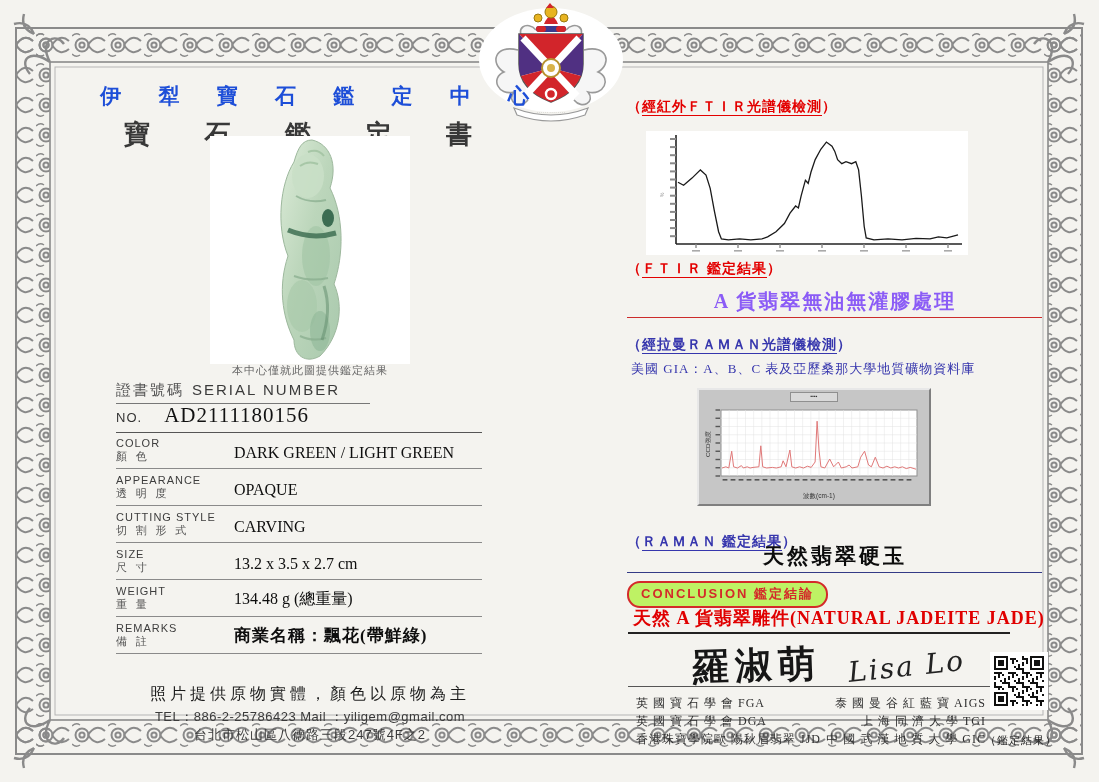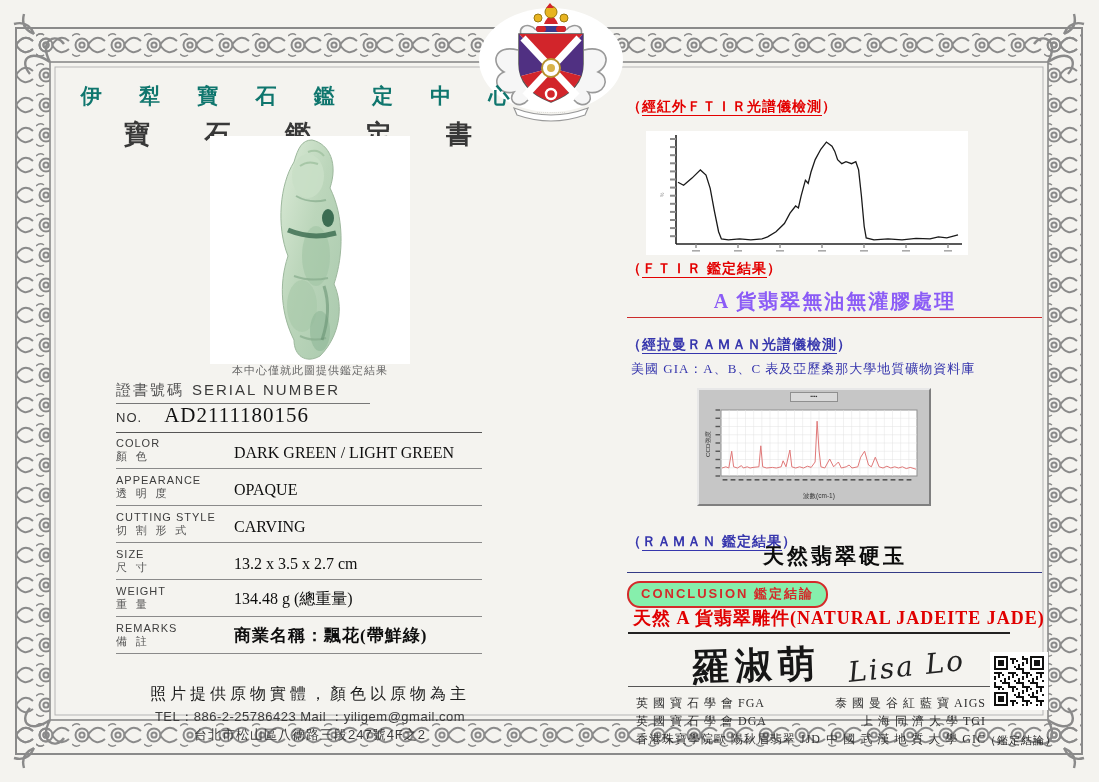--- a/index.html
+++ b/index.html
@@ -5,22 +5,22 @@
   html,body{margin:0;padding:0;}
   body{
     width:1099px;height:782px;position:relative;overflow:hidden;
     background:#f4f3ef;
     font-family:"Liberation Sans","DejaVu Sans",sans-serif;
   }
   .abs{position:absolute;}
   .serif{font-family:"Liberation Serif","DejaVu Serif",serif;}
 
   
-  .cert-title1{left:68px;top:82px;width:470px;text-align:center;
-    font-size:21px;letter-spacing:16px;color:#0f766e;font-weight:600;
+  .cert-title1{left:75px;top:82px;width:470px;text-align:right;
+    font-size:21px;letter-spacing:16px;color:#1d4ed8;font-weight:600;
     font-family:"Liberation Serif","DejaVu Serif",serif;}
   .cert-title2{left:75px;top:117px;width:470px;text-align:center;
     font-size:26px;letter-spacing:24px;color:#383838;font-weight:700;
     font-family:"Liberation Serif","DejaVu Serif",serif;}
   .photo-wrap{left:210px;top:136px;width:200px;height:228px;background:#fff;}
   .photo-caption{left:110px;top:363px;width:400px;text-align:center;font-size:11px;color:#666;letter-spacing:1px;}
 
   .serial-label{left:116px;top:381px;font-size:15px;color:#444;
     border-bottom:1px solid #777;padding-bottom:3px;padding-right:30px;}
   .serial-label .cn{font-family:"Liberation Serif","DejaVu Serif",serif;letter-spacing:2px;margin-right:8px;color:#555;}
@@ -59,21 +59,21 @@
     border:2px solid;border-color:#e8e8e8 #7f7f7f #7f7f7f #e8e8e8;box-sizing:border-box;}
   .raman-titlebar{position:absolute;left:50%;top:2px;transform:translateX(-50%);
     width:46px;height:8px;background:#d9d9d9;border:1px solid #8f8f8f;font-size:5px;color:#333;
     text-align:center;line-height:7px;overflow:hidden;}
   .raman-plotsvg{position:absolute;left:4px;top:12px;}
   .raman-result-label{left:627px;top:513px;margin-top:20px;}
   .raman-result{left:625px;top:542px;width:420px;text-align:center;font-size:21px;font-weight:700;color:#0c0c0c;
     font-family:"Liberation Serif","DejaVu Serif",serif;letter-spacing:3px;}
   .raman-underline{left:627px;top:572px;width:415px;border-bottom:1.5px solid #333a86;}
   .conclusion-pill{left:627px;top:581px;display:inline-block;border:2px solid #d42a2a;border-radius:13px;
-    padding:2px 12px 3px 12px;font-size:13px;font-weight:700;color:#d42a2a;letter-spacing:2px;background:#86efac;}
+    padding:2px 12px 3px 12px;font-size:13px;font-weight:700;color:#d42a2a;letter-spacing:2px;background:#bef264;}
   .conclusion-text{left:633px;top:606px;font-size:18px;font-weight:700;color:#e00000;
     font-family:"Liberation Serif","DejaVu Serif",serif;letter-spacing:1px;}
   .conclusion-underline{left:628px;top:632px;width:382px;border-bottom:2px solid #222;}
 
   .sig-cn{left:692px;top:641px;font-size:37px;font-weight:700;color:#161616;
     font-family:"Liberation Serif","DejaVu Serif",serif;letter-spacing:6px;transform:rotate(-2deg);}
   .sig-en{left:848px;top:650px;font-size:28px;font-style:italic;color:#222;
     font-family:"DejaVu Serif","Liberation Serif",serif;transform:rotate(-6deg);letter-spacing:2px;}
   .sig-underline{left:628px;top:686px;width:372px;border-bottom:1.5px solid #555;}
 
@@ -642,13 +642,13 @@
       <rect x="8" y="25" width="1" height="1" fill="#111"></rect>
       <rect x="2" y="26" width="1" height="1" fill="#111"></rect>
       <rect x="3" y="26" width="1" height="1" fill="#111"></rect>
       <rect x="4" y="26" width="1" height="1" fill="#111"></rect>
       <rect x="5" y="26" width="1" height="1" fill="#111"></rect>
       <rect x="6" y="26" width="1" height="1" fill="#111"></rect>
       <rect x="7" y="26" width="1" height="1" fill="#111"></rect>
       <rect x="8" y="26" width="1" height="1" fill="#111"></rect>
     </svg>
 </div>
-<div class="abs qr-caption">（鑑定結論）</div>
+<div class="abs qr-caption">（鑑定結果）</div>
 
 </body></html>

